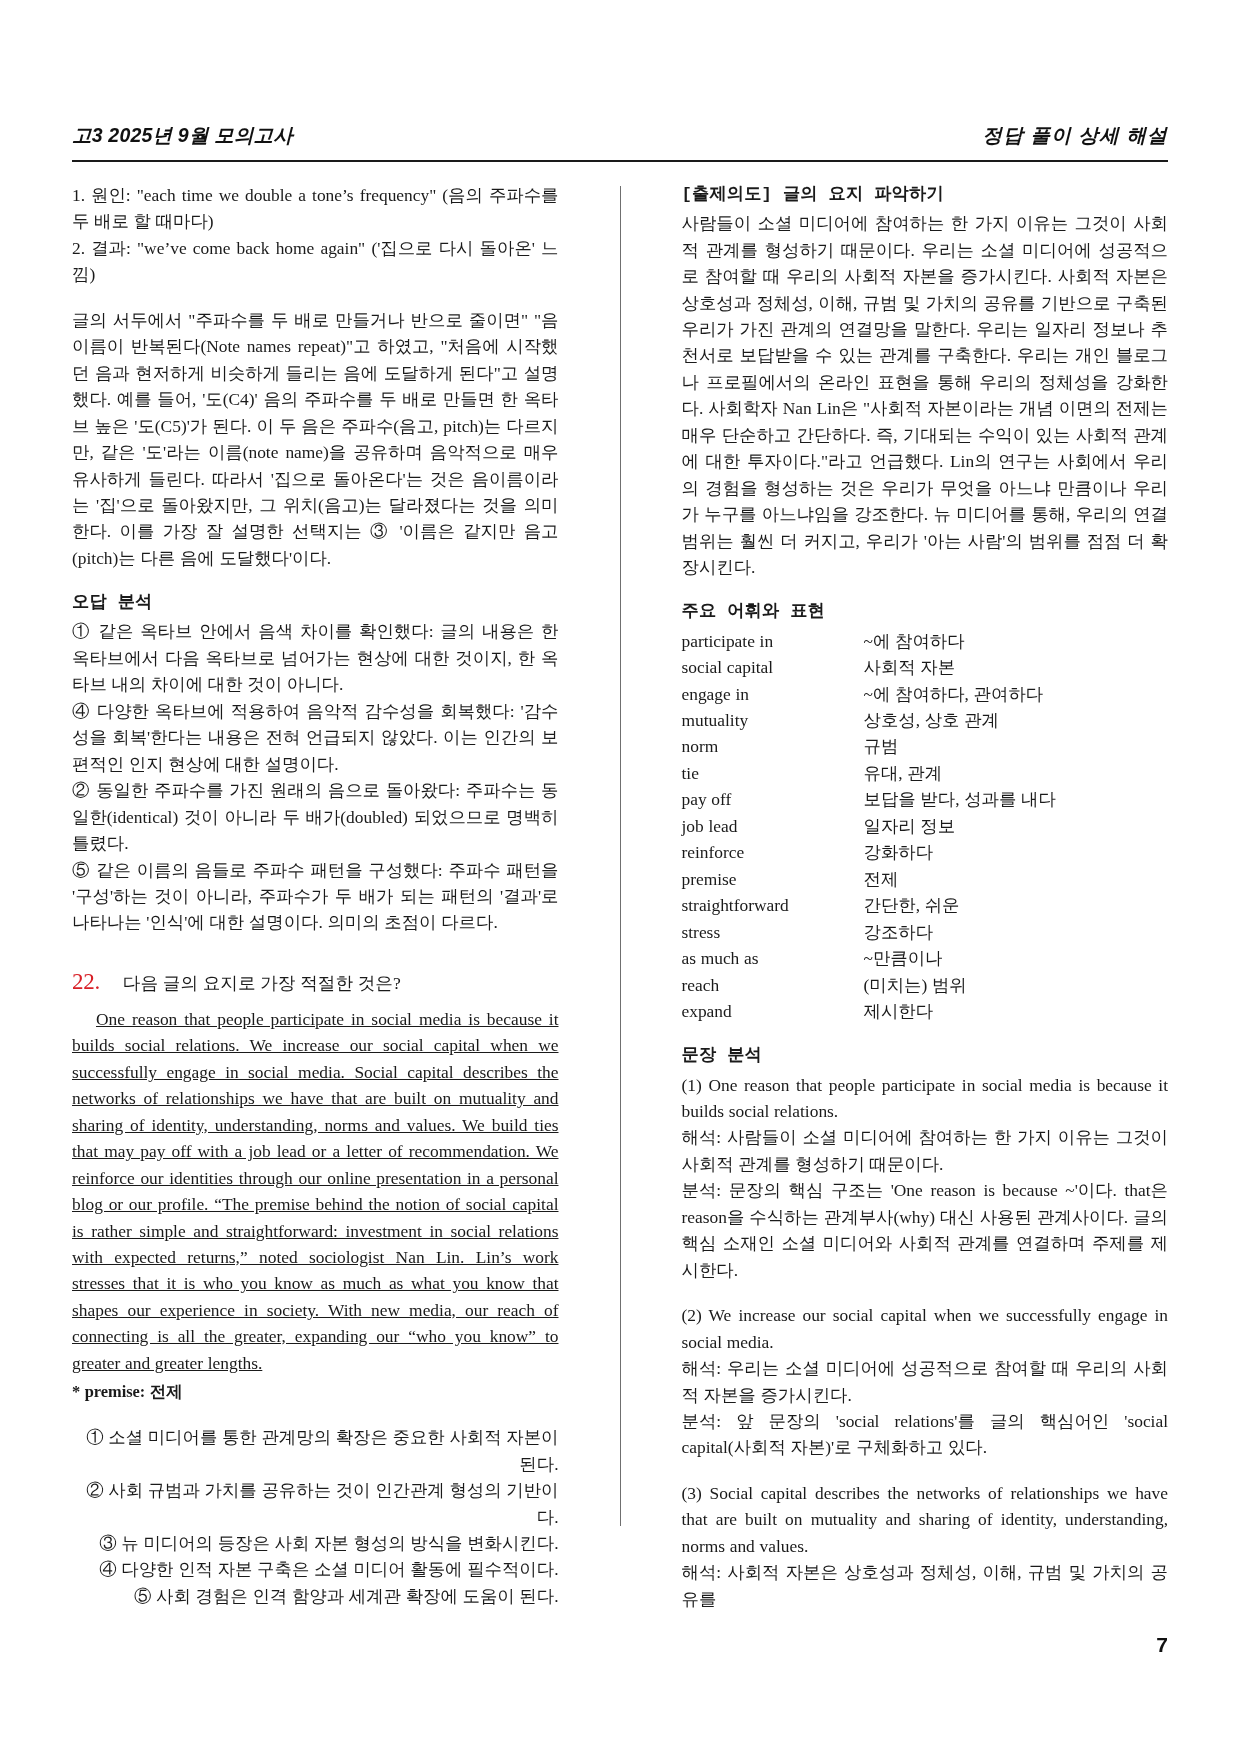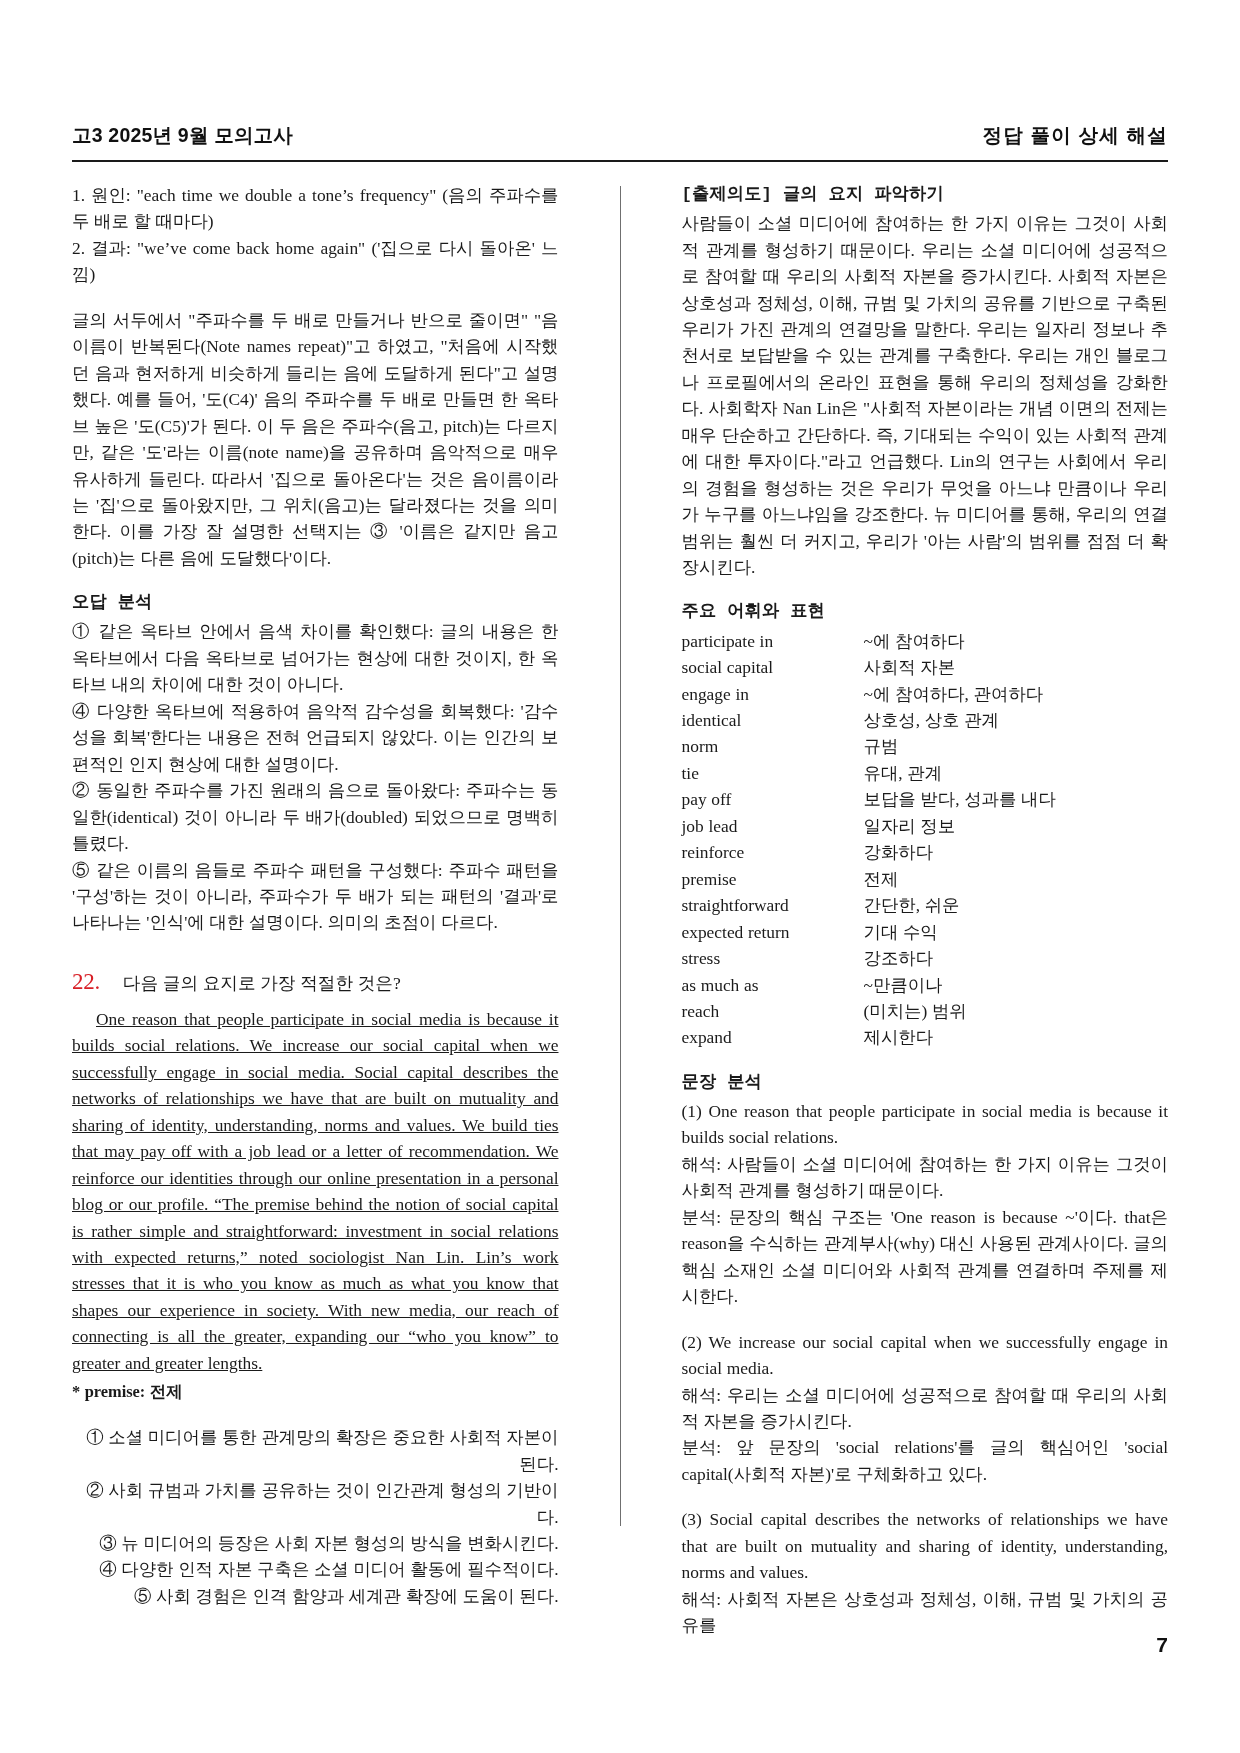--- a/index.html
+++ b/index.html
@@ -25,20 +25,21 @@
     top: 122px;
     width: 1096px;
     display: flex;
     justify-content: space-between;
     align-items: flex-start;
     font-family: "Liberation Sans", "DejaVu Sans", sans-serif;
     font-weight: bold;
     font-size: 19.5px;
     letter-spacing: 0.2px;
     color: #111111;
+    font-style: italic;
   }
   .header-right { letter-spacing: 1.2px; }
   .header-rule {
     position: absolute;
     left: 72px;
     top: 160px;
     width: 1096px;
     height: 2px;
     background: #1a1a1a;
   }
@@ -198,21 +199,21 @@
         </div>
         <div class="vocab-row">
           <span class="vocab-en">social capital</span>
           <span class="vocab-ko">사회적 자본</span>
         </div>
         <div class="vocab-row">
           <span class="vocab-en">engage in</span>
           <span class="vocab-ko">~에 참여하다, 관여하다</span>
         </div>
         <div class="vocab-row">
-          <span class="vocab-en">identical</span>
+          <span class="vocab-en">mutuality</span>
           <span class="vocab-ko">상호성, 상호 관계</span>
         </div>
         <div class="vocab-row">
           <span class="vocab-en">norm</span>
           <span class="vocab-ko">규범</span>
         </div>
         <div class="vocab-row">
           <span class="vocab-en">tie</span>
           <span class="vocab-ko">유대, 관계</span>
         </div>
@@ -228,24 +229,20 @@
           <span class="vocab-en">reinforce</span>
           <span class="vocab-ko">강화하다</span>
         </div>
         <div class="vocab-row">
           <span class="vocab-en">premise</span>
           <span class="vocab-ko">전제</span>
         </div>
         <div class="vocab-row">
           <span class="vocab-en">straightforward</span>
           <span class="vocab-ko">간단한, 쉬운</span>
-        </div>
-        <div class="vocab-row">
-          <span class="vocab-en">expected return</span>
-          <span class="vocab-ko">기대 수익</span>
         </div>
         <div class="vocab-row">
           <span class="vocab-en">stress</span>
           <span class="vocab-ko">강조하다</span>
         </div>
         <div class="vocab-row">
           <span class="vocab-en">as much as</span>
           <span class="vocab-ko">~만큼이나</span>
         </div>
         <div class="vocab-row">

